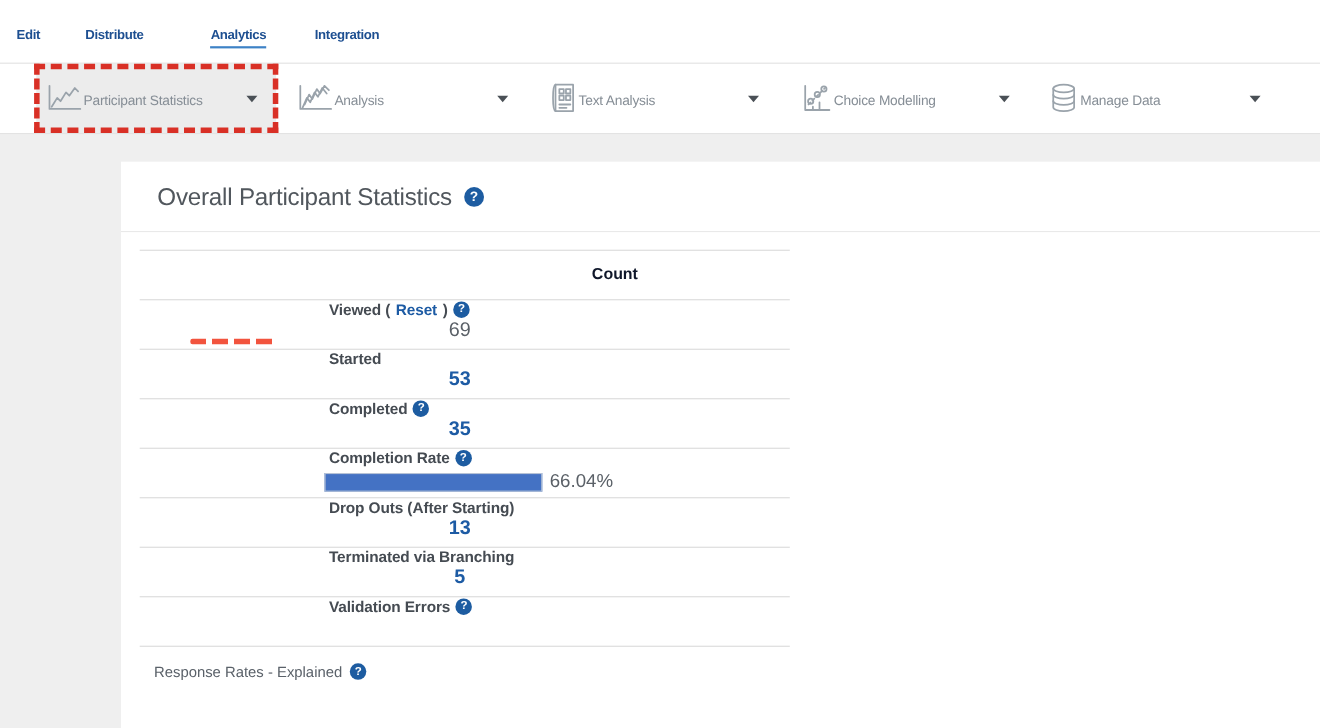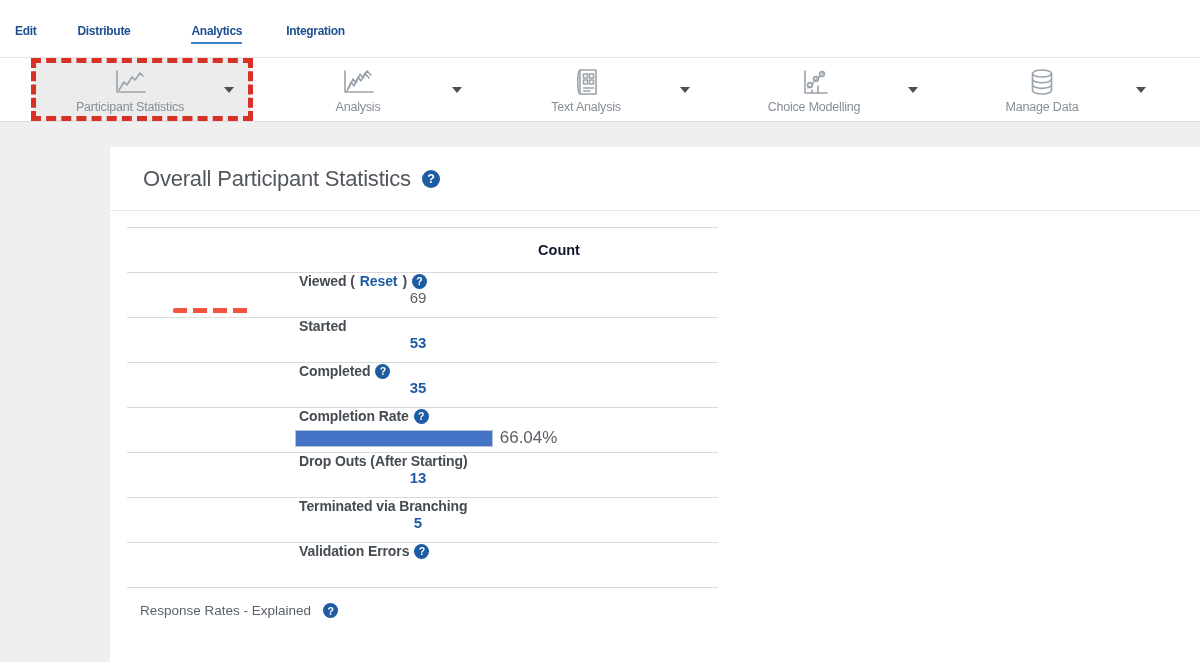--- a/index.html
+++ b/index.html
@@ -13,21 +13,21 @@
   .nav-link.active { border-bottom-color:#3d82c6; }
   .nl-1 { margin-left:15px; } .nl-2 { margin-left:41px; } .nl-3 { margin-left:61px; } .nl-4 { margin-left:44px; }
 
   
   .toolbar { position:relative; height:65px; background:#fff;
              border-top:1px solid #e4e4e4; border-bottom:1px solid #e0e0e0; }
   .tool-group { position:absolute; top:0; height:100%; width:218px; display:flex; align-items:center; cursor:pointer; }
   .tg-1 { left:33px; } .tg-2 { left:261px; } .tg-3 { left:489px; } .tg-4 { left:717px; } .tg-5 { left:945px; }
   .tool-group.selected { background:#ececec; }
   .annotation-box { position:absolute; inset:0 -2px 0 -2px; border:5px dashed #d93026; pointer-events:none; }
-  .tool-stack { width:180px; margin-left:7px; display:flex; flex-direction:column; align-items:center; padding-top:3px; }
+  .tool-stack { width:180px; margin-left:7px; display:flex; flex-direction:row; align-items:center; padding-top:3px; }
   .tool-stack svg { display:block; margin-bottom:4px; }
   .tool-label { font-size:12.5px; color:#868e96; letter-spacing:-0.2px; white-space:nowrap; }
   .caret { margin-left:auto; margin-right:17px; width:0; height:0;
            border-left:5px solid transparent; border-right:5px solid transparent; border-top:6px solid #4a5056; }
 
   
   .content { position:relative; height:540px; }
   .card { position:absolute; left:110px; top:25px; right:0; bottom:0; background:#fff; }
   .card-header { height:64px; padding:19px 0 0 33px; border-bottom:1px solid #e9e9e9; }
   .page-title { font-size:22px; font-weight:400; color:#51575d; letter-spacing:-0.2px;
@@ -42,36 +42,36 @@
   .stats-table { margin:16px 0 0 17px; width:591px; }
   .thead { height:46px; border-top:1px solid #dadada; border-bottom:1px solid #dadada;
            display:flex; align-items:center; }
   .th-spacer { width:273px; }
   .th-count { flex:1; text-align:center; font-weight:700; font-size:14.5px; color:#0f172a; }
 
   .row { height:45px; border-bottom:1px solid #dadada; display:flex; align-items:center; position:relative;flex-direction:column; }
   .cell-label { width:273px; padding-left:13px; display:flex; align-items:center; gap:5px;
                 font-weight:700; font-size:14px; color:#454b52; letter-spacing:-0.1px; white-space:nowrap; }
   .link { color:#1d5ba4; cursor:pointer; }
-  .cell-value { flex:1; text-align:right; padding-right:9px; font-size:15px; }
+  .cell-value { flex:1; text-align:right; padding-right:9px; font-size:18px; }
   .value-plain { color:#5a6067; font-weight:400; }
   .value-link  { color:#1d5ba4; font-weight:700; cursor:pointer; }
 
   .cell-bar { flex:1; display:flex; align-items:center; }
   .bar-fill { height:17px; margin-left:7px; background:#4472c4; border:1px solid #b6c2d6; }
   .bar-label { margin-left:7px; font-size:17px; color:#5a6067; }
 
   .reset-annotation { position:absolute; left:46px; top:35px; width:77px; height:5px;
       background:repeating-linear-gradient(90deg,#f2543e 0 14px,transparent 14px 20px);
       border-radius:2px; pointer-events:none; }
 
   
   .table-footer { display:flex; padding:14px 0 0 13px; font-size:13.5px; color:#5a6169; }
   .footer-left { width:268px; line-height:20px; }
-  .footer-right { display:flex; align-items:flex-start; gap:12px; padding-top:1px; }
+  .footer-right { display:flex; align-items:flex-start; gap:7px; padding-top:1px; }
   .refresh-link { color:#2063bc; cursor:pointer; }
 </style>
 </head>
 <body>
 
 <div class="navbar">
   <span class="nav-link nl-1">Edit</span>
   <span class="nav-link nl-2">Distribute</span>
   <span class="nav-link nl-3 active">Analytics</span>
   <span class="nav-link nl-4">Integration</span>

